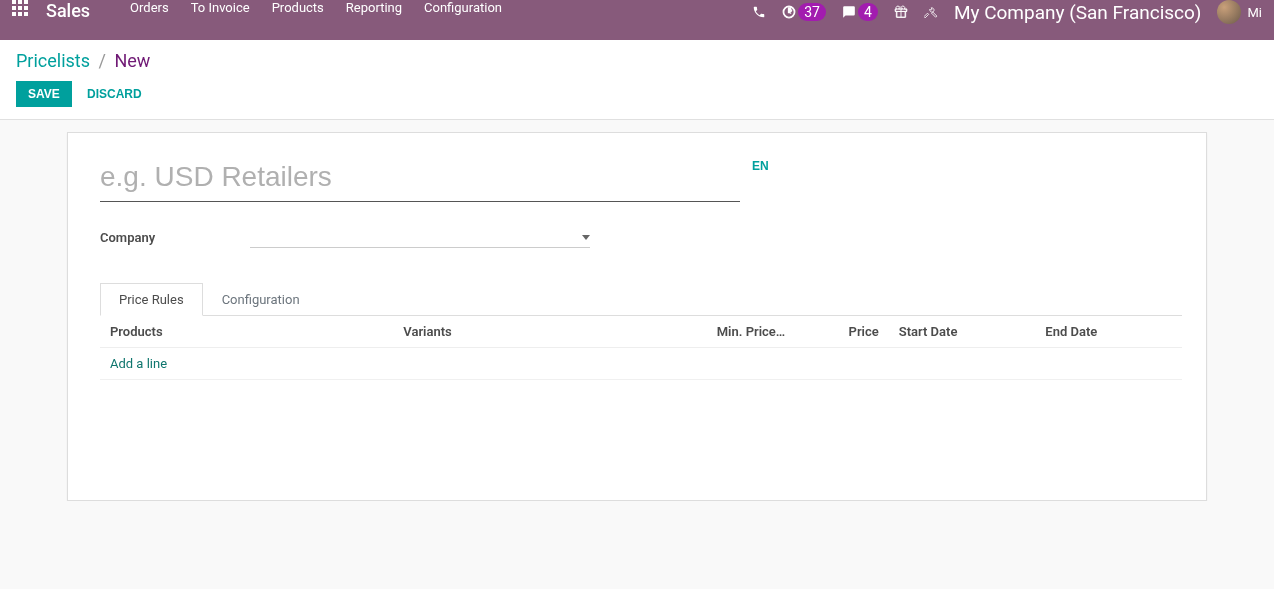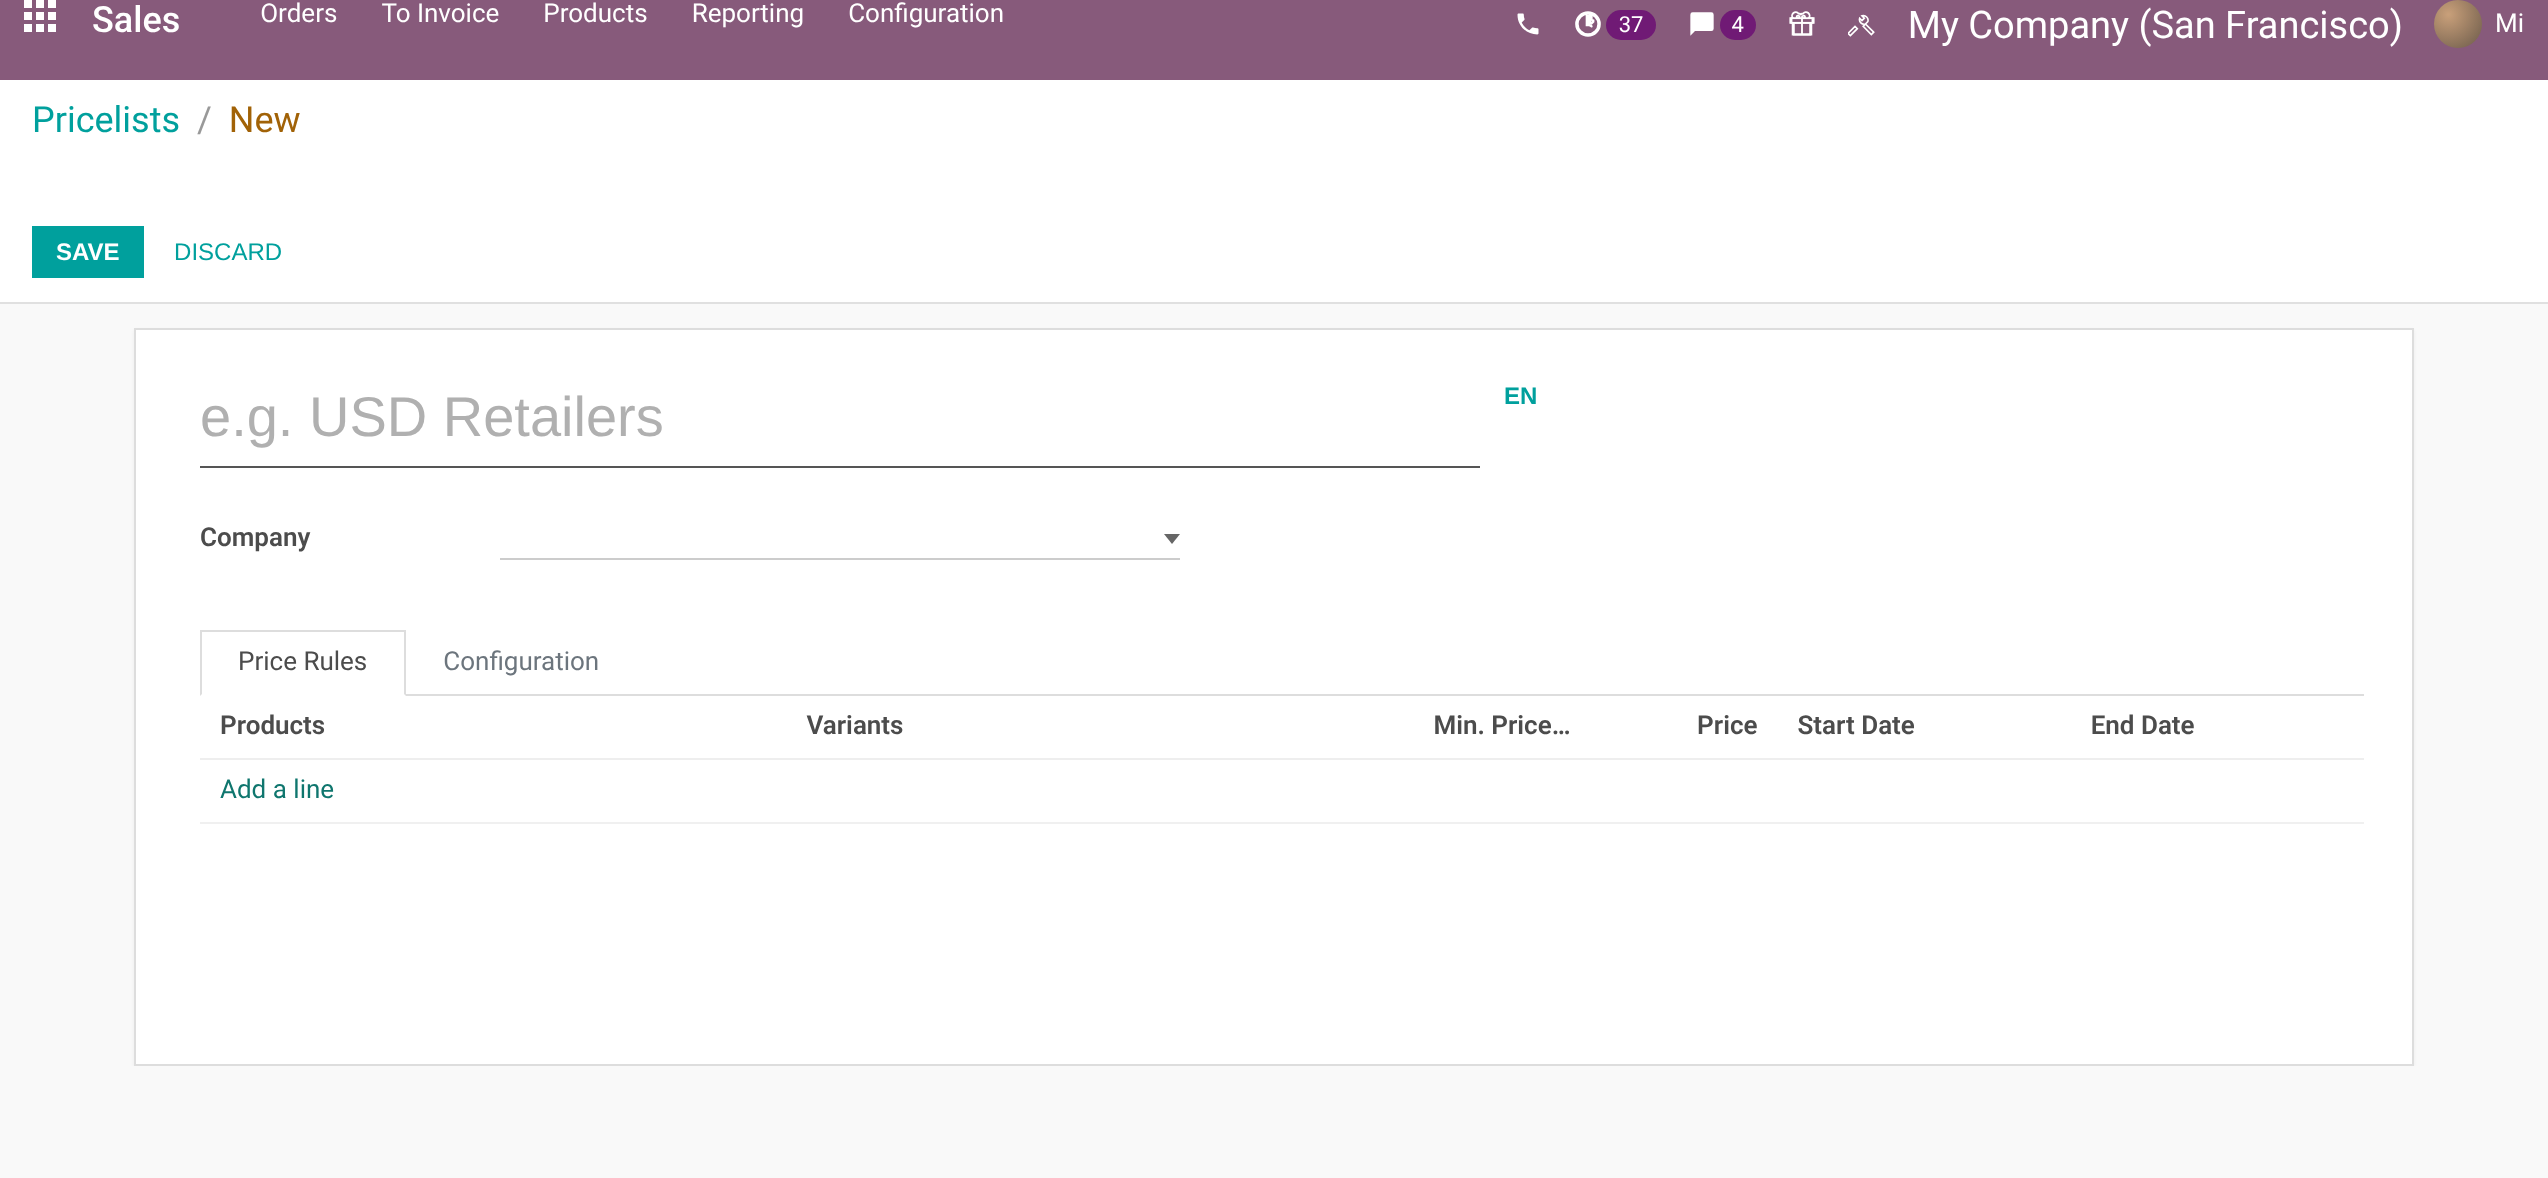--- a/index.html
+++ b/index.html
@@ -7,35 +7,35 @@
   
   
   .topnav { background: #875a7b; height: 40px; display: flex; align-items: flex-start; color: #fff; padding: 0 12px; }
   .apps-icon { display: grid; grid-template-columns: repeat(3, 4px); grid-template-rows: repeat(3, 4px); gap: 2px; margin-right: 18px; cursor:pointer; }
   .apps-icon span { background: #fff; width: 4px; height: 4px; }
   .brand { font-size: 18px; font-weight: 500; margin-right: 40px; }
   .nav-menu { display: flex; gap: 22px; }
   .nav-menu a { color: #fff; text-decoration: none; font-size: 13px; cursor:pointer; }
   .nav-right { margin-left: auto; display: flex; align-items: center; gap: 16px; }
   .icon-wrap { position: relative; display: flex; align-items: center; cursor:pointer; }
-  .badge { background: #701a75; color: #fff; border-radius: 10px; font-size: 11px; padding: 1px 6px; margin-left: 2px; }
+  .badge { background: #a21caf; color: #fff; border-radius: 10px; font-size: 14px; padding: 1px 6px; margin-left: 2px; }
   .company-name { font-size: 19px; }
   .avatar { width: 24px; height: 24px; border-radius: 50%; background: radial-gradient(circle at 30% 30%, #c9a07a, #6b5a4a); }
   .user-name-trunc { font-size:13px; margin-left:-10px;}
   
   svg.icon { width:14px; height:14px; fill:#fff; }
   
   
   .control-panel { background: #fff; border-bottom: 1px solid #e0e0e0; padding: 10px 16px 12px 16px; }
   .breadcrumb { font-size: 18px; margin-bottom: 10px; }
   .breadcrumb a { color: #00a09d; text-decoration: none; cursor:pointer;}
   .breadcrumb .sep { color: #999; margin: 0 4px; }
-  .breadcrumb .current { color: #a16207; }
+  .breadcrumb .current { color: #701a75; }
   .btn-save { background: #00a09d; color:#fff; border:none; padding: 6px 12px; font-size:12px; font-weight:600; text-transform:uppercase; cursor:pointer; }
-  .btn-discard { background:none; border:none; color:#00a09d; font-size:12px; font-weight:400; text-transform:uppercase; padding:6px 12px; cursor:pointer;margin-top:32px; }
+  .btn-discard { background:none; border:none; color:#00a09d; font-size:12px; font-weight:700; text-transform:uppercase; padding:6px 12px; cursor:pointer; }
   
   
   .sheet-wrap { padding: 0 16px; }
   .sheet { background:#fff; border:1px solid #ddd; max-width:1140px; margin: 12px auto 0 auto; padding: 24px 24px 120px 32px; position:relative; box-shadow: 0 1px 2px rgba(0,0,0,0.05);}
   
   .title-row { display:flex; align-items:flex-start; }
   .title-input { flex: 0 0 640px; font-size: 28px; border:none; border-bottom: 1px solid #555; padding: 4px 0 8px 0; outline:none; color:#4c4c4c; }
   .title-input::placeholder { color:#b0b0b0; }
   .lang-btn { color:#00a09d; font-size:12px; font-weight:600; margin-left: 12px; margin-top:2px; cursor:pointer; background:none; border:none; }
   

